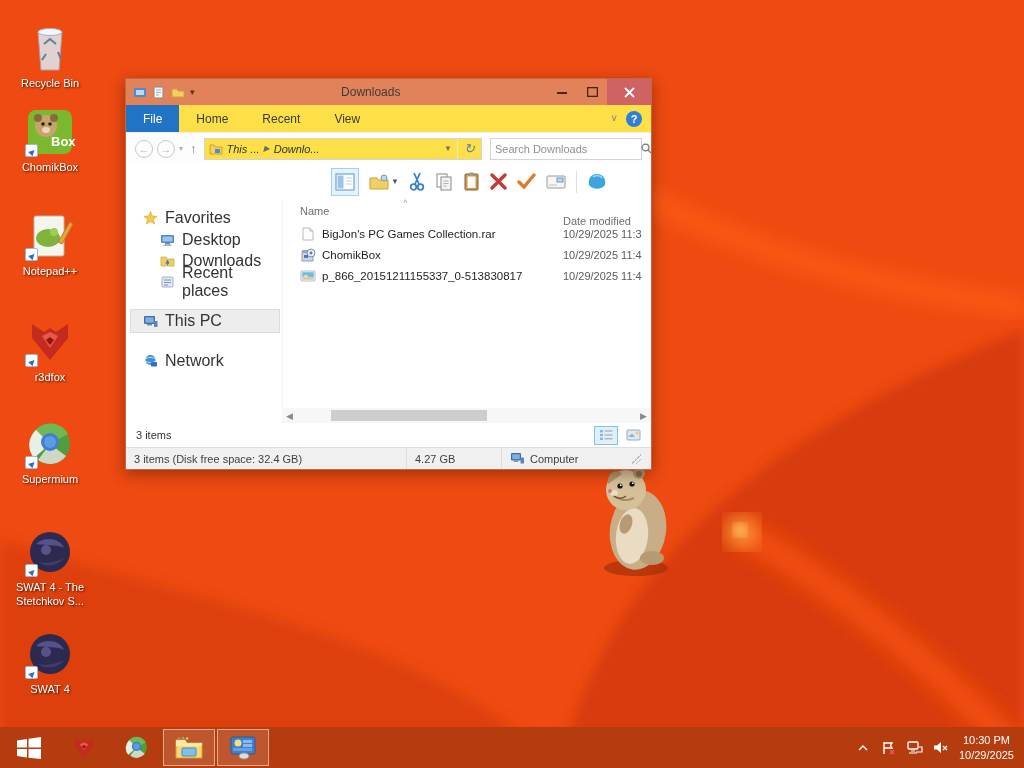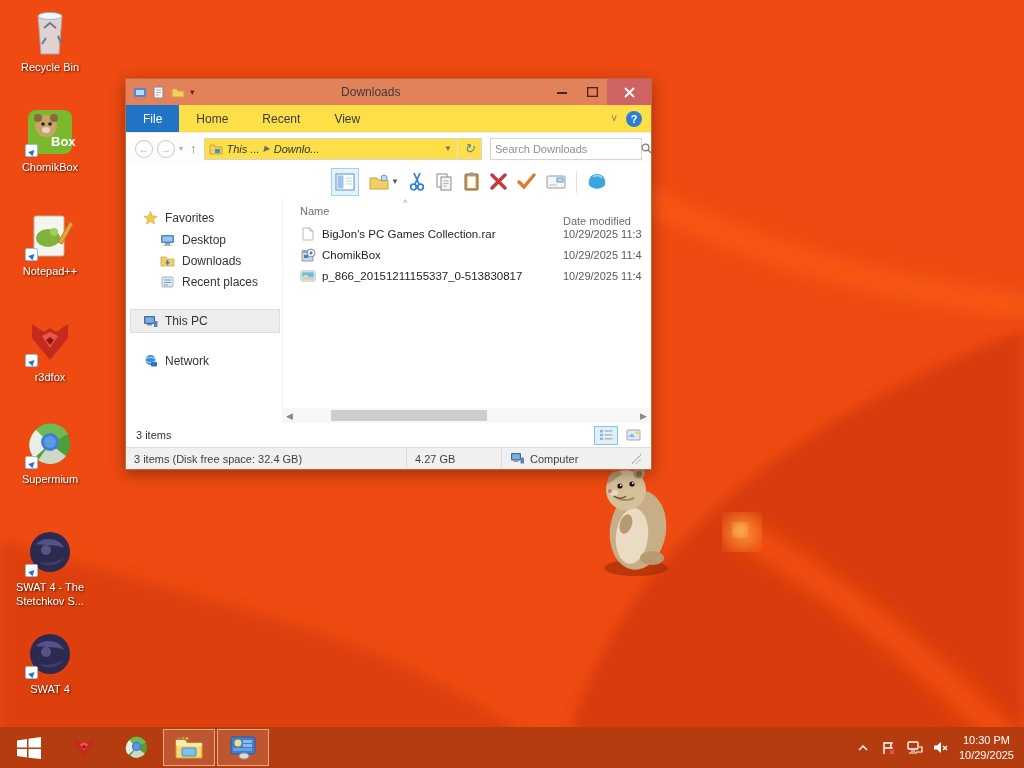--- a/index.html
+++ b/index.html
@@ -49,21 +49,21 @@
   .search-box input::placeholder { color:#8f8f8f; }
   .search-glyph { padding-right:5px; color:#7c7c7c; }
 
   .toolbar-row { height:35px; display:flex; align-items:center; gap:10px; padding-left:205px; background:#fff; flex:0 0 auto; }
   .tbtn { display:flex; align-items:center; justify-content:center; height:28px; }
   .tbtn.active-tool { border:1px solid #9fd2ef; background:#e3f2fb; padding:1px 3px; }
   .tool-sep { width:1px; height:22px; background:#e0e0e0; }
   .dd-arrow { font-size:8px; color:#555; margin-left:2px; }
 
   .content { flex:1; display:flex; min-height:0; }
-  .navpane { width:156px; flex:0 0 auto; padding-top:8px; font-size:12px; color:#333; overflow:hidden; }
+  .navpane { width:156px; flex:0 0 auto; padding-top:8px; font-size:16px; color:#333; overflow:hidden; }
   .nav-item { display:flex; align-items:center; gap:7px; height:22px; padding-left:17px; }
   .nav-sub { padding-left:34px; height:21px; }
   .nav-gap { height:17px; }
   .nav-item.selected { background:#ededed; border:1px solid #dcdcdc; margin:0 2px 0 4px; padding-left:12px; height:24px; }
   .nicon { width:15px; height:14px; flex:0 0 auto; }
 
   .filearea { flex:1; display:flex; flex-direction:column; min-width:0; border-left:1px solid #f3f3f3; }
   .col-headers { height:24px; display:flex; align-items:center; font-size:11px; color:#6e6e6e; flex:0 0 auto; position:relative; }
   .colh-name { flex:1; padding-left:17px; }
   .colh-date { width:88px; flex:0 0 auto; overflow:hidden; white-space:nowrap;margin-top:20px; }
@@ -117,21 +117,21 @@
     </defs>
     <rect width="1024" height="768" fill="#ee4a11"></rect>
     <path d="M560,768 C610,560 770,430 1024,330 L1024,768 Z" fill="#d83b0d" filter="url(#blur6)"></path>
     <path d="M0,540 C230,610 430,640 560,768 L0,768 Z" fill="#de410e" filter="url(#blur6)"></path>
     <path d="M640,195 C800,278 950,295 1030,308" stroke="#fb5a13" stroke-width="20" fill="none" filter="url(#blur10)"></path>
     <path d="M742,532 C860,600 960,690 1030,765" stroke="#f4500f" stroke-width="26" fill="none" filter="url(#blur10)"></path>
     <circle cx="742" cy="532" r="16" fill="#ff9c3a" filter="url(#blur10)"></circle>
     <circle cx="740" cy="530" r="6" fill="#ffd27a" filter="url(#blur6)"></circle>
   </svg>
 
-  <div class="dicon" style="top:8px">
+  <div class="dicon" style="top:24px">
     <div class="art">
       <svg width="52" height="50" viewBox="0 0 52 50">
         <path d="M14 8 L38 8 L35 46 L17 46 Z" fill="#dfe9f2" stroke="#9fb3c4" opacity=".85"></path>
         <ellipse cx="26" cy="8" rx="12" ry="3.5" fill="#f2f7fb" stroke="#9fb3c4"></ellipse>
         <path d="M20 20 l6 -5 l6 5 M22 30 l-4 6 M34 28 l3 7" stroke="#5c7f9e" stroke-width="2" fill="none"></path>
       </svg>
     </div>
     <div class="lbl">Recycle Bin</div>
   </div>
 

